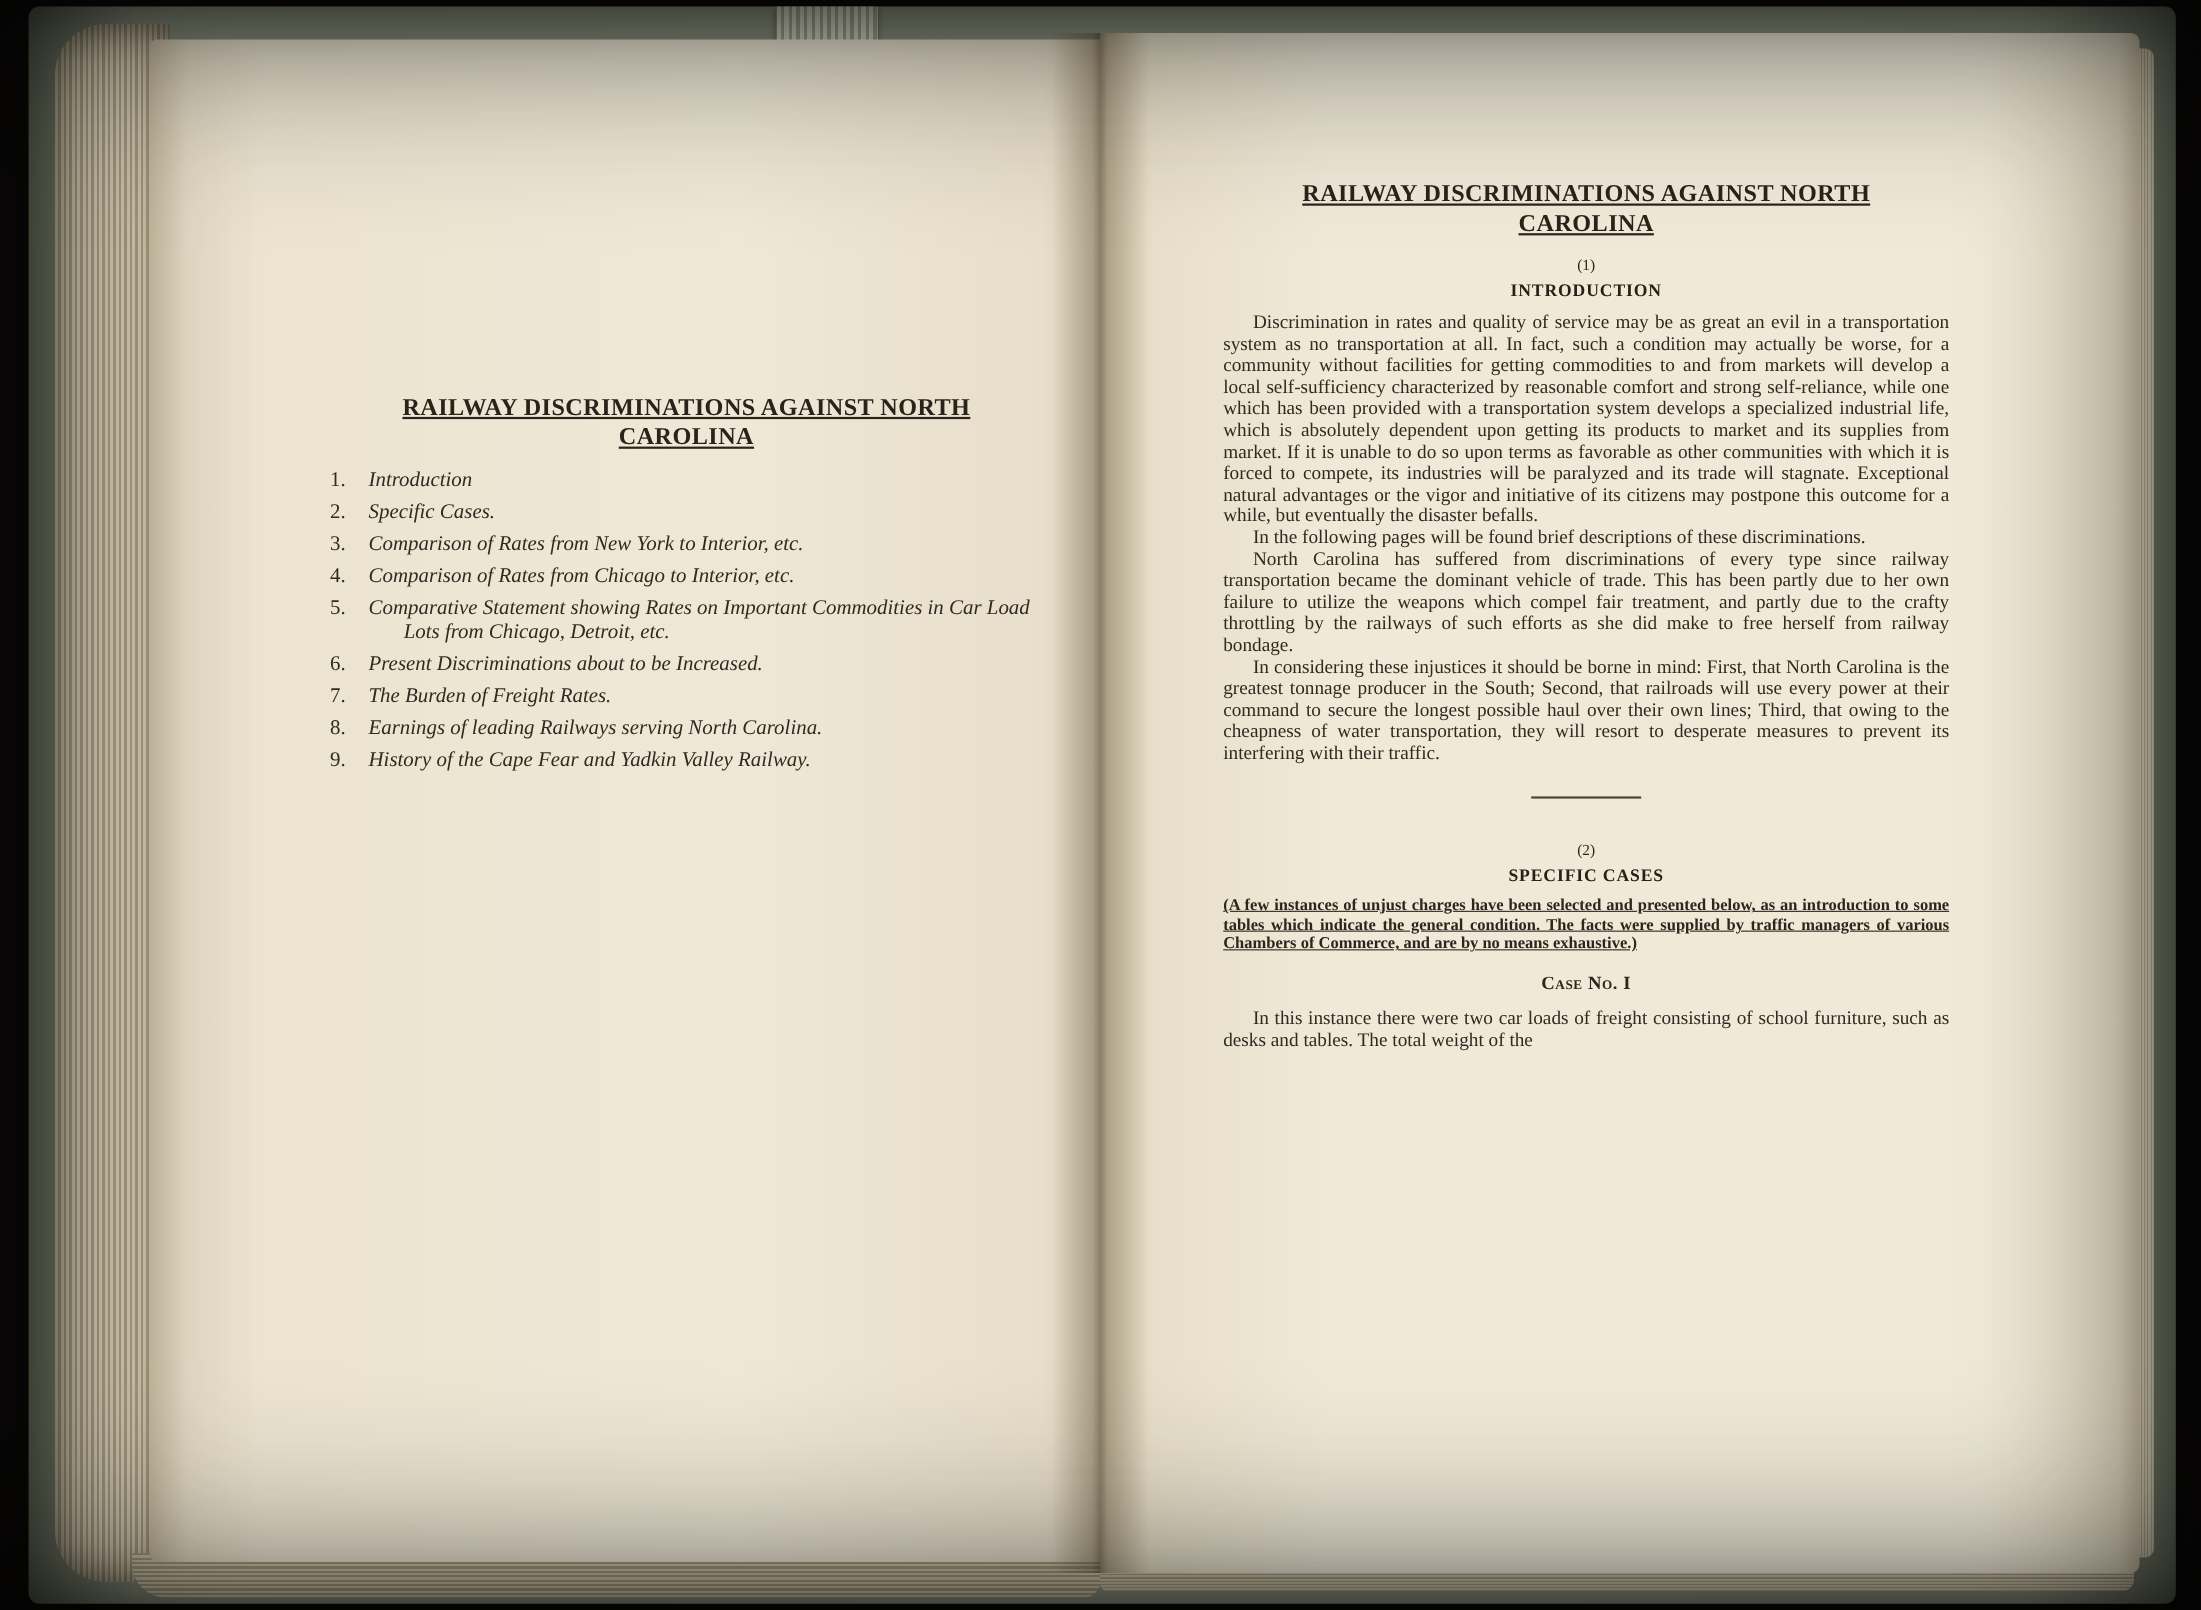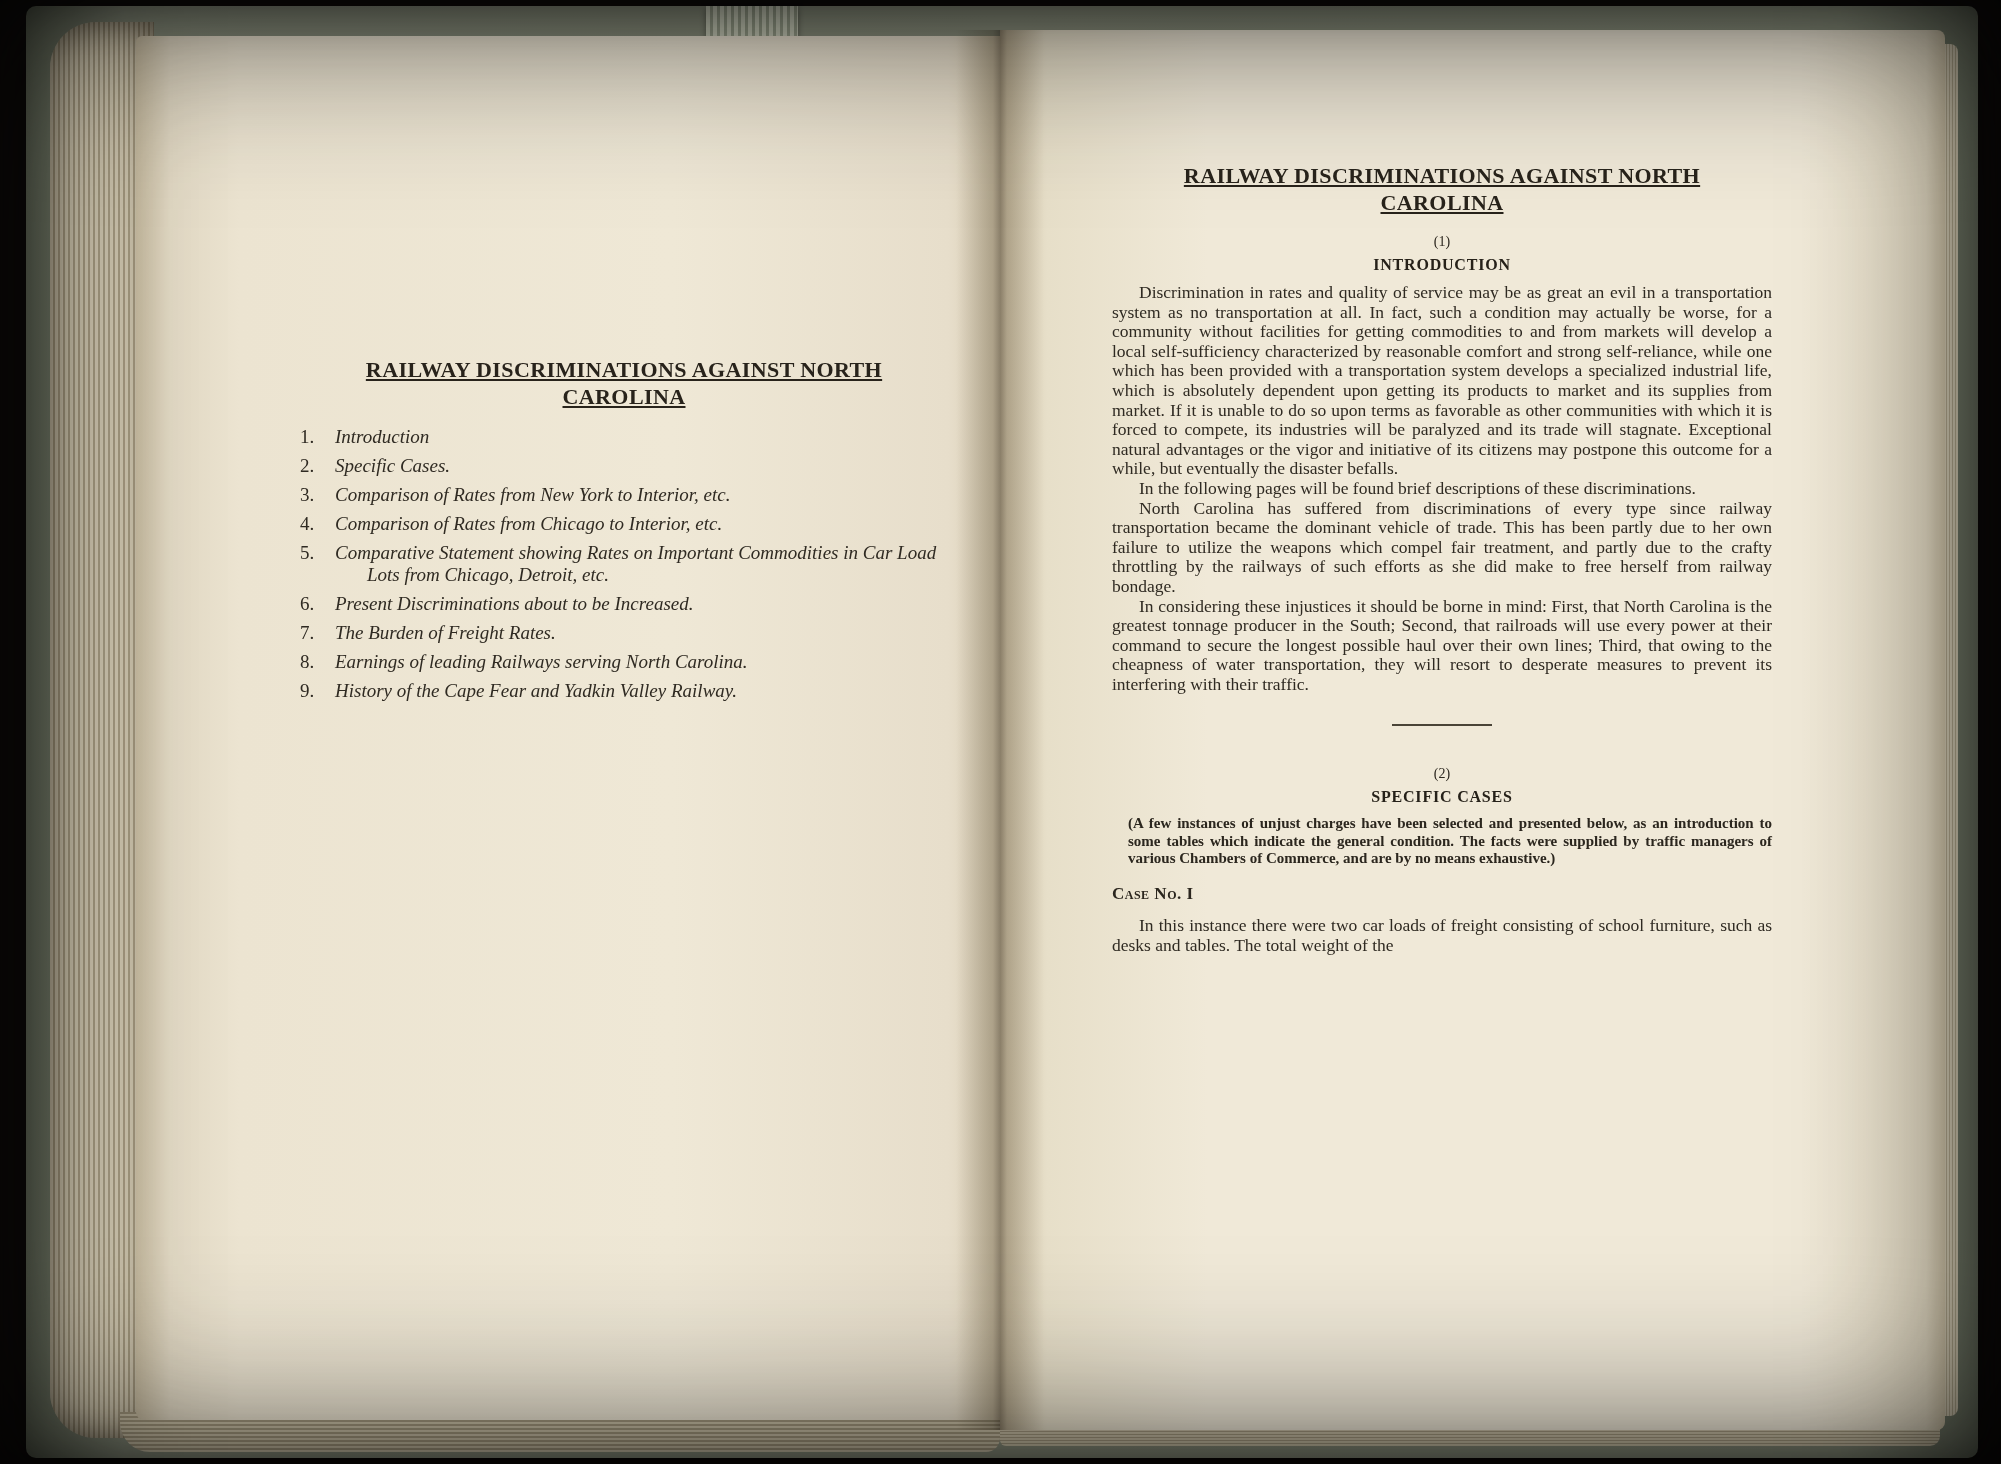--- a/index.html
+++ b/index.html
@@ -78,22 +78,22 @@
   .toc-num { width:35px; flex:none; }
   .toc-text { font-style:italic; display:block; padding-left:32px; text-indent:-32px; }
 
   
   .rp-content { padding:132px 173px 0 112px; }
   .rp-content .page-title { margin-bottom:18px; }
   .section-number { text-align:center; font-size:14px; margin:0 0 6px 0; color:#2b261e; }
   .section-heading { text-align:center; font-size:16px; font-weight:bold; letter-spacing:.8px; margin:0 0 9px 0; color:#262119; }
   .body-para { margin:0; font-size:17.5px; line-height:19.6px; text-align:justify; text-indent:27px; }
   .divider { width:100px; height:2px; background:#4a4437; margin:30px auto 40px auto; }
-  .case-note { margin:0 0 16px 16px; font-size:15px; line-height:17.5px; font-weight:bold; text-align:justify; color:#2b261e; }
-  .case-heading { text-align:left; font-size:17px; font-variant:small-caps; letter-spacing:.5px; margin:0 0 12px 0; color:#2b261e; }
+  .case-note { margin:0 0 16px 0; font-size:15px; line-height:17.5px; font-weight:bold; text-align:justify; color:#2b261e;text-decoration:underline; }
+  .case-heading { text-align:center; font-size:17px; font-variant:small-caps; letter-spacing:.5px; margin:0 0 12px 0; color:#2b261e; }
 </style>
 </head>
 <body>
 
 <div class="photo">
 
   <div class="book-cover"></div>
   <div class="spine-headband"></div>
   <div class="page-stack-left"></div>
   <div class="page-fore-edge-right"></div>

